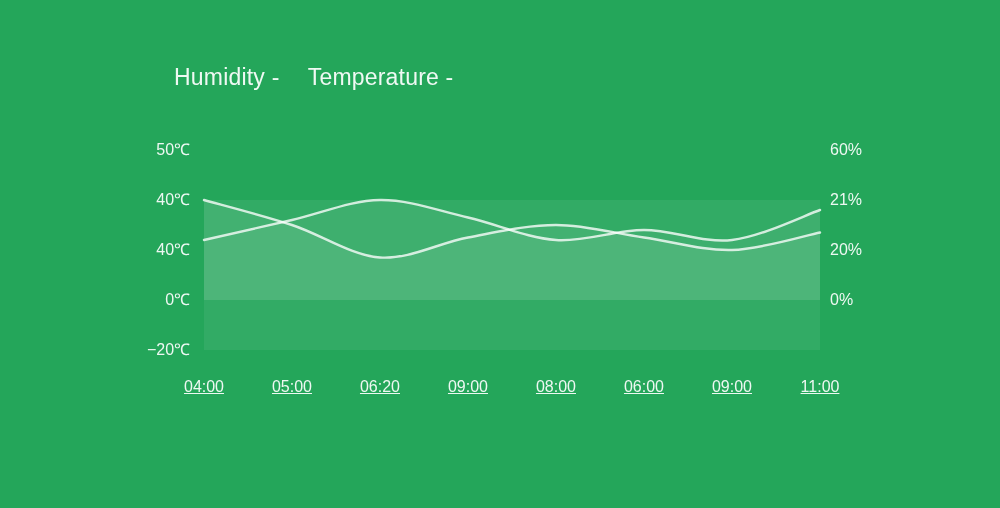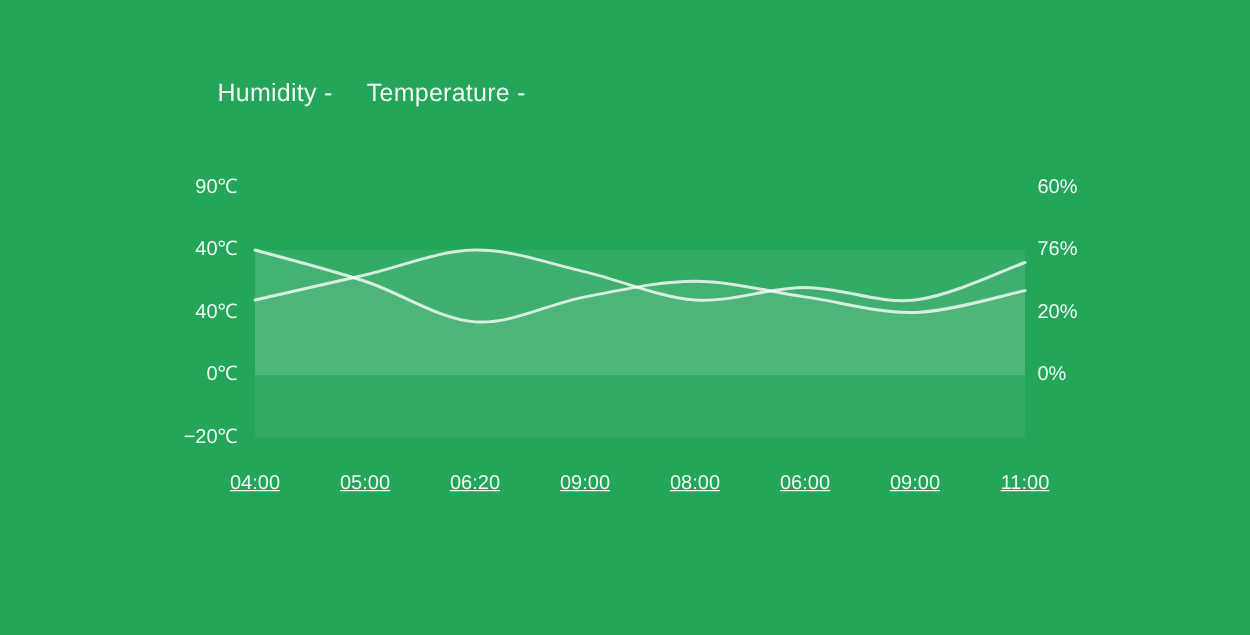--- a/index.html
+++ b/index.html
@@ -9,21 +9,21 @@
     height: 508px;
     background: #24a65a;
     font-family: -apple-system, "Helvetica Neue", Arial, sans-serif;
     color: #ffffff;
     overflow: hidden;
   }
   .legend {
     position: absolute;
     left: 174px;
     top: 64px;
-    font-size: 20px;
+    font-size: 23px;
     font-weight: 400;
     letter-spacing: 0.2px;
   }
   .legend span.leg-item {
     margin-right: 22px;
     color: rgba(255,255,255,0.93);
   }
   .chart-wrap {
     position: absolute;
     left: 100px;
@@ -93,30 +93,30 @@
 <body>
 
 <div class="legend">
   <span class="leg-item"><span>Humidity -</span></span>
   <span class="leg-item"><span>Temperature -</span></span>
 </div>
 
 <div class="chart-wrap">
 
   <div class="y-left">
-    <div style="top:0px">90℃</div>
+    <div style="top:0px">50℃</div>
     <div style="top:50px">40℃</div>
     <div style="top:100px">40℃</div>
     <div style="top:150px">0℃</div>
     <div style="top:200px">−20℃</div>
   </div>
 
   <div class="y-right">
     <div style="top:0px">60%</div>
-    <div style="top:50px">76%</div>
+    <div style="top:50px">21%</div>
     <div style="top:100px">20%</div>
     <div style="top:150px">0%</div>
   </div>
 
   <div class="plot">
 
     <div class="bg-fill" style="top:50px;height:150px"></div>
 
     <svg class="lines" viewBox="0 0 616 200" preserveAspectRatio="none">
       <path class="temp-fill" d="M 0 90 C 14.666666666666666 86.66666666666667, 58.66666666666667 76.66666666666667, 88 70 C 117.33333333333333 63.333333333333336, 146.66666666666666 50.416666666666664, 176 50 C 205.33333333333334 49.583333333333336, 234.66666666666666 60.833333333333336, 264 67.5 C 293.3333333333333 74.16666666666667, 322.6666666666667 87.91666666666667, 352 90 C 381.3333333333333 92.08333333333333, 410.6666666666667 80, 440 80 C 469.3333333333333 80, 498.6666666666667 93.33333333333333, 528 90 C 557.3333333333334 86.66666666666667, 601.3333333333334 65, 616 60 L 616 150 L 0 150 Z"></path>

